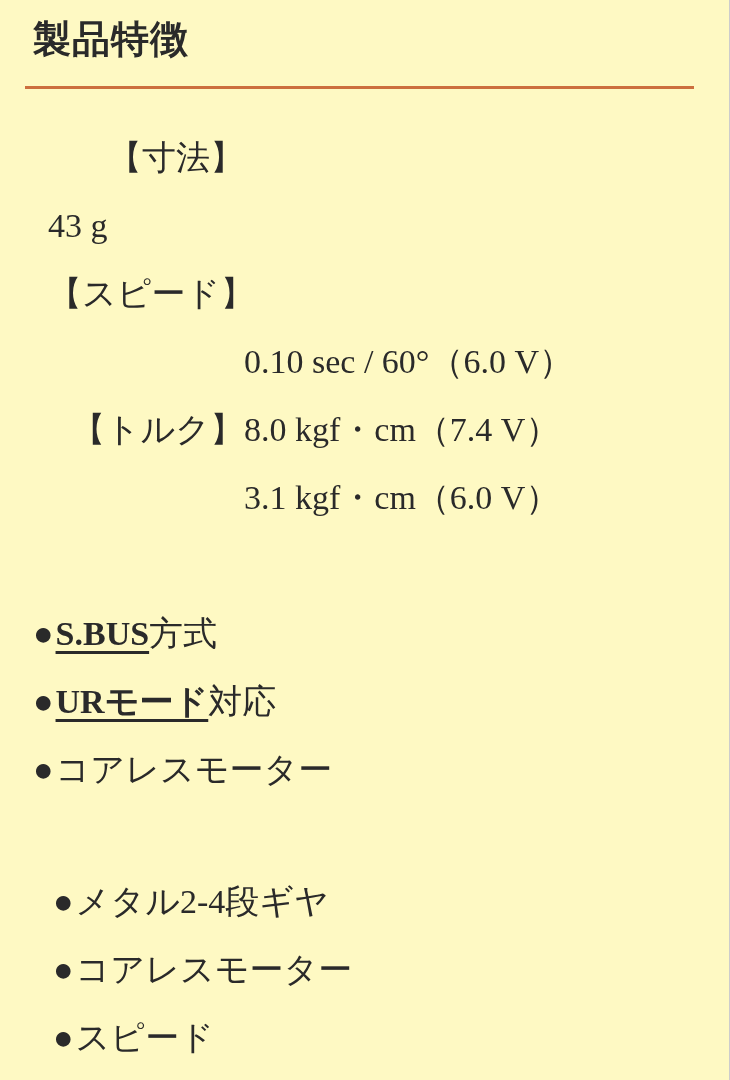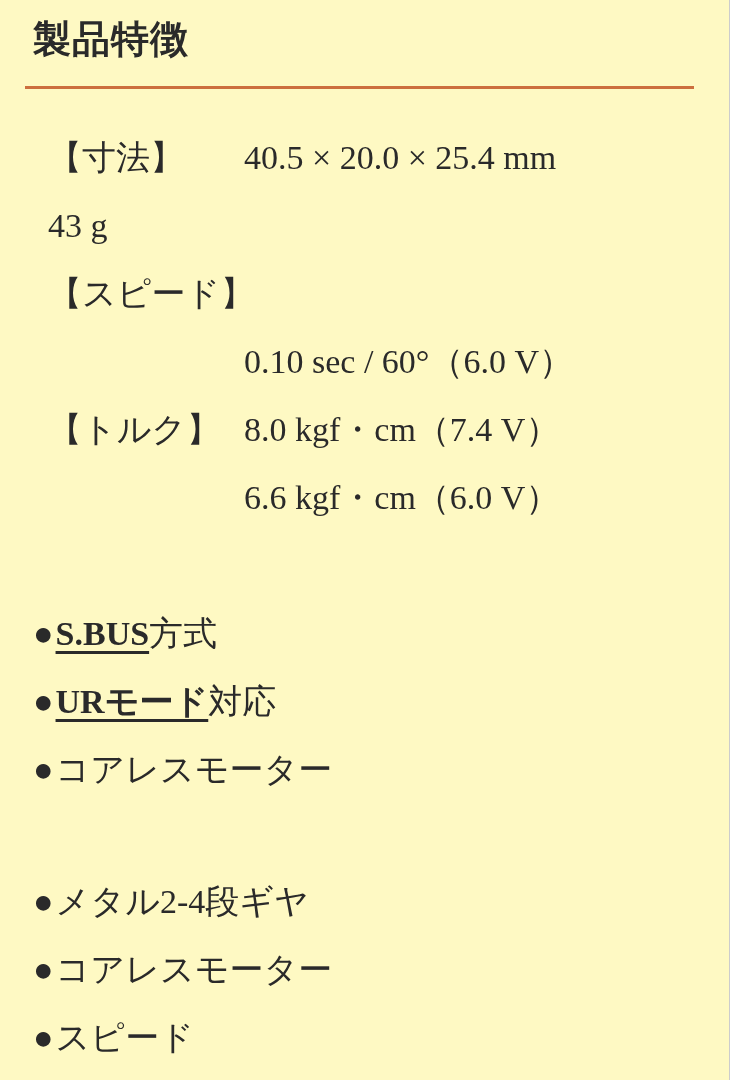--- a/index.html
+++ b/index.html
@@ -30,20 +30,21 @@
     color: #2a2a2a;
   }
   .accent-rule {
     width: 669px;
     height: 3px;
     margin: 24px 0 0 -8px;
     background: #cc6f3e;
   }
   .specs {
     margin: 35px 12px 0 15px;
+    text-align: right;
   }
   .spec-row {
     display: flex;
     align-items: center;
     height: 68px;
     font-size: 34px;
     line-height: 1;
   }
   .spec-label {
     width: 196px;
@@ -53,20 +54,21 @@
   .spec-value {
     white-space: nowrap;
   }
   .feature-list {
     list-style: none;
     margin: 68px 0 0 0;
     padding: 0;
   }
   .feature-list.group2 {
     margin-top: 64px;
+    margin-left: 20px;
   }
   .feature-item {
     height: 68px;
     line-height: 68px;
     font-size: 34px;
     white-space: nowrap;
   }
   .bullet {
     margin-right: 2px;
   }
@@ -82,39 +84,38 @@
 
 <div class="page">
   <div class="inner">
 
     <h1 class="section-title">製品特徴</h1>
     <div class="accent-rule"></div>
 
     <div class="specs">
       <div class="spec-row">
         <span class="spec-label">【寸法】</span>
-        <span class="spec-value">40.5 × 20.0 × 25.4 mm</span>
       </div>
       <div class="spec-row">
         <span class="spec-value">43 g</span>
       </div>
       <div class="spec-row">
         <span class="spec-label">【スピード】</span>
       </div>
       <div class="spec-row">
         <span class="spec-label"></span>
         <span class="spec-value">0.10 sec / 60°（6.0 V）</span>
       </div>
       <div class="spec-row">
         <span class="spec-label">【トルク】</span>
         <span class="spec-value">8.0 kgf・cm（7.4 V）</span>
       </div>
       <div class="spec-row">
         <span class="spec-label"></span>
-        <span class="spec-value">6.6 kgf・cm（6.0 V）</span>
+        <span class="spec-value">3.1 kgf・cm（6.0 V）</span>
       </div>
     </div>
 
     <ul class="feature-list group1">
       <li class="feature-item">
         <span class="bullet">●</span><span class="feature-em">S.BUS</span><span class="feature-text">方式</span>
       </li>
       <li class="feature-item">
         <span class="bullet">●</span><span class="feature-em">URモード</span><span class="feature-text">対応</span>
       </li>

